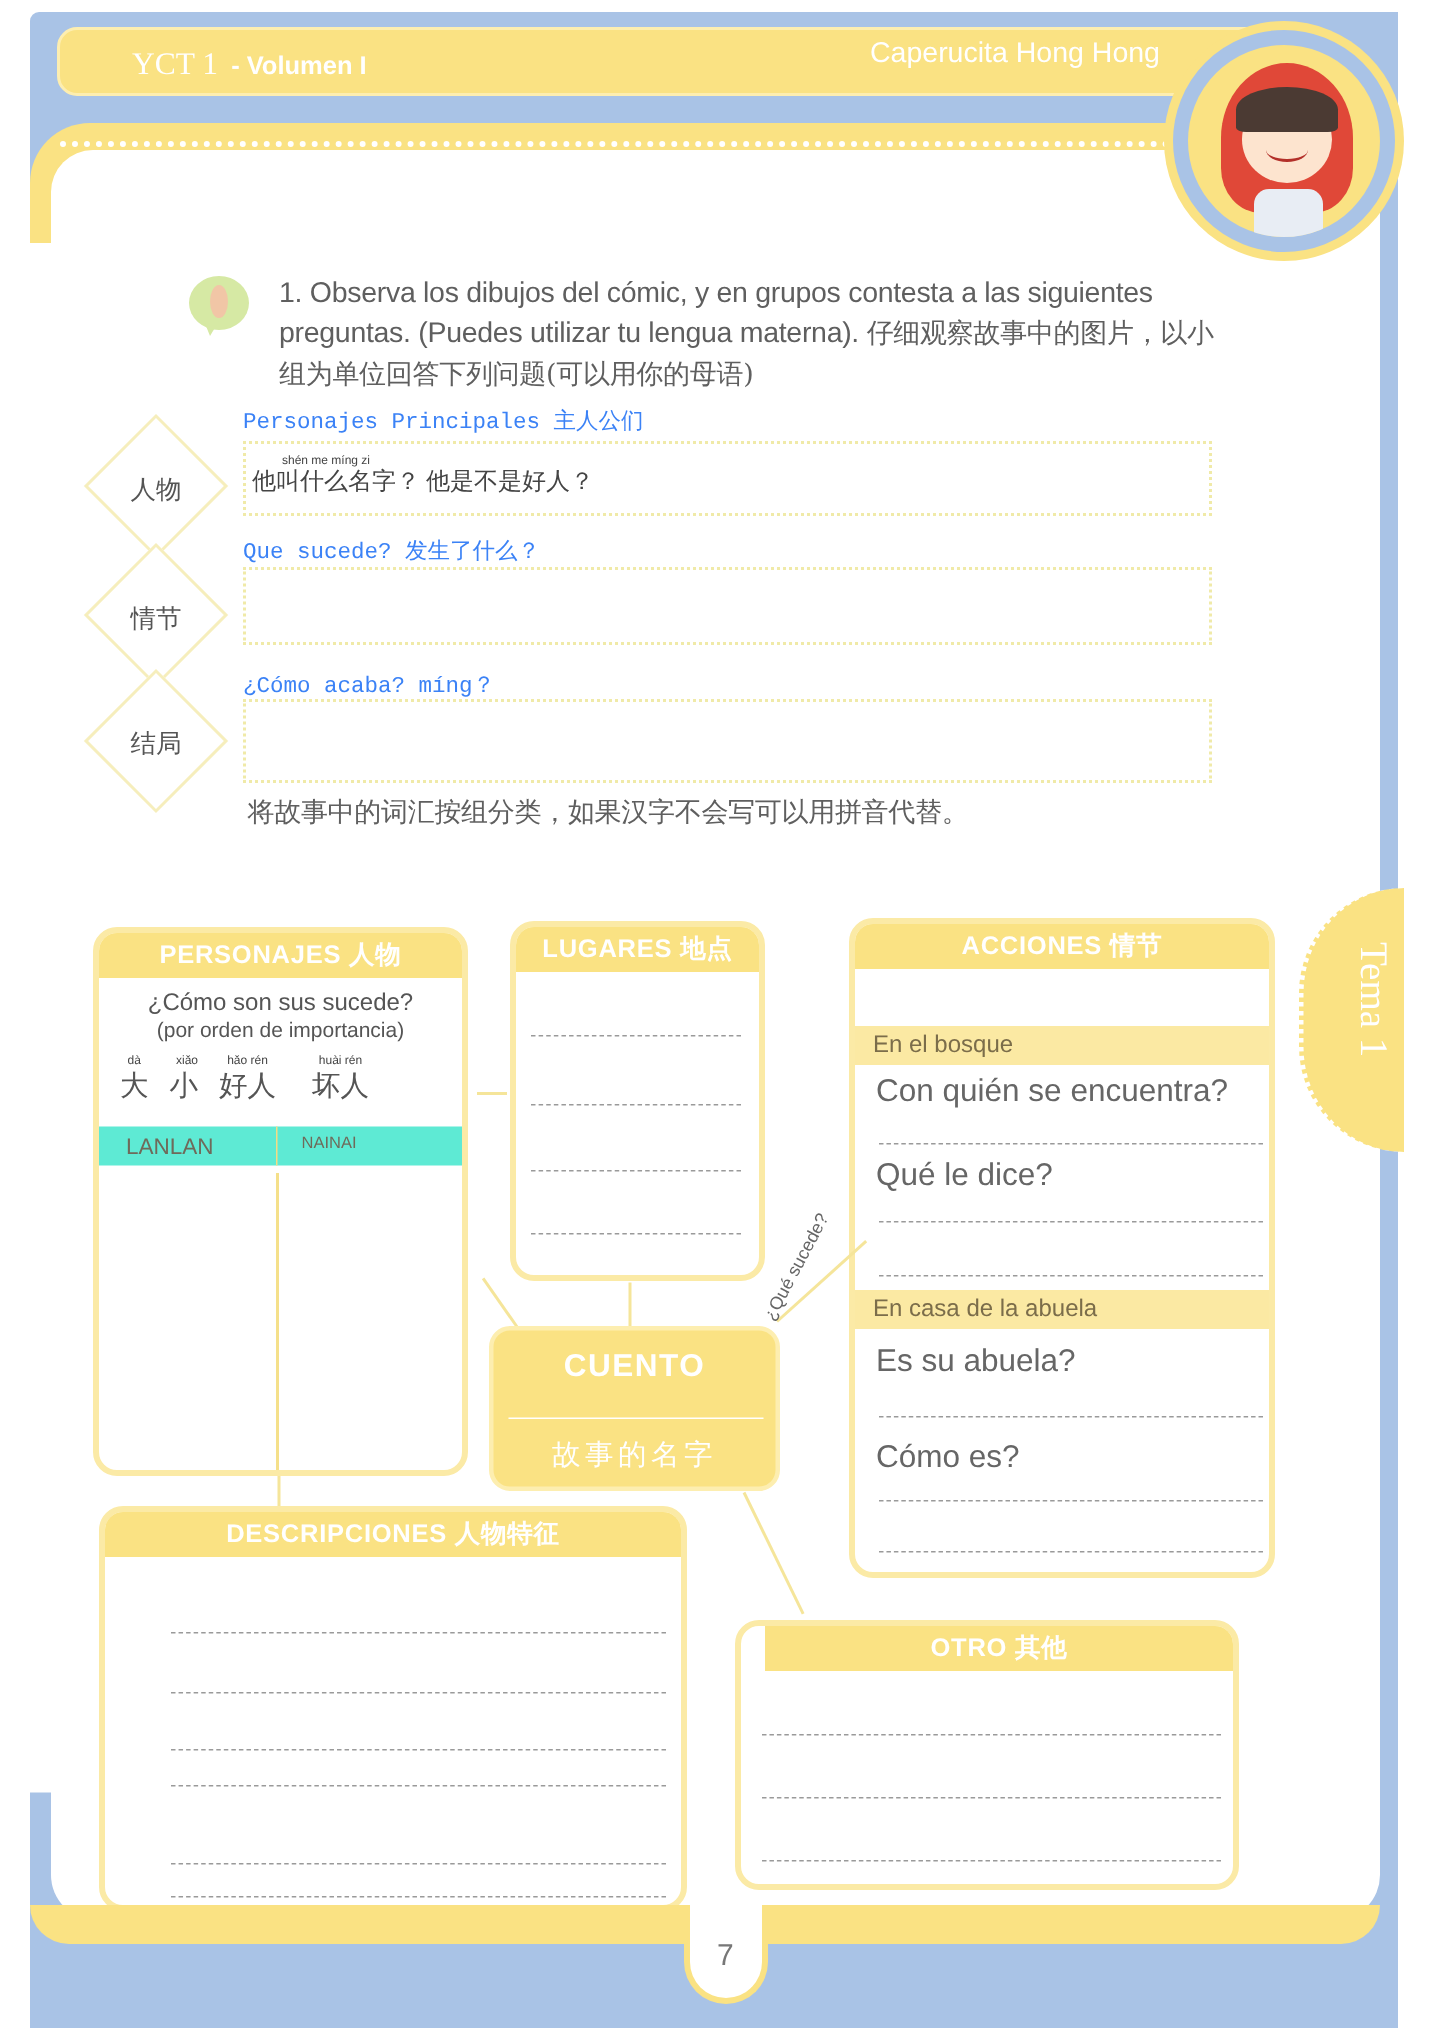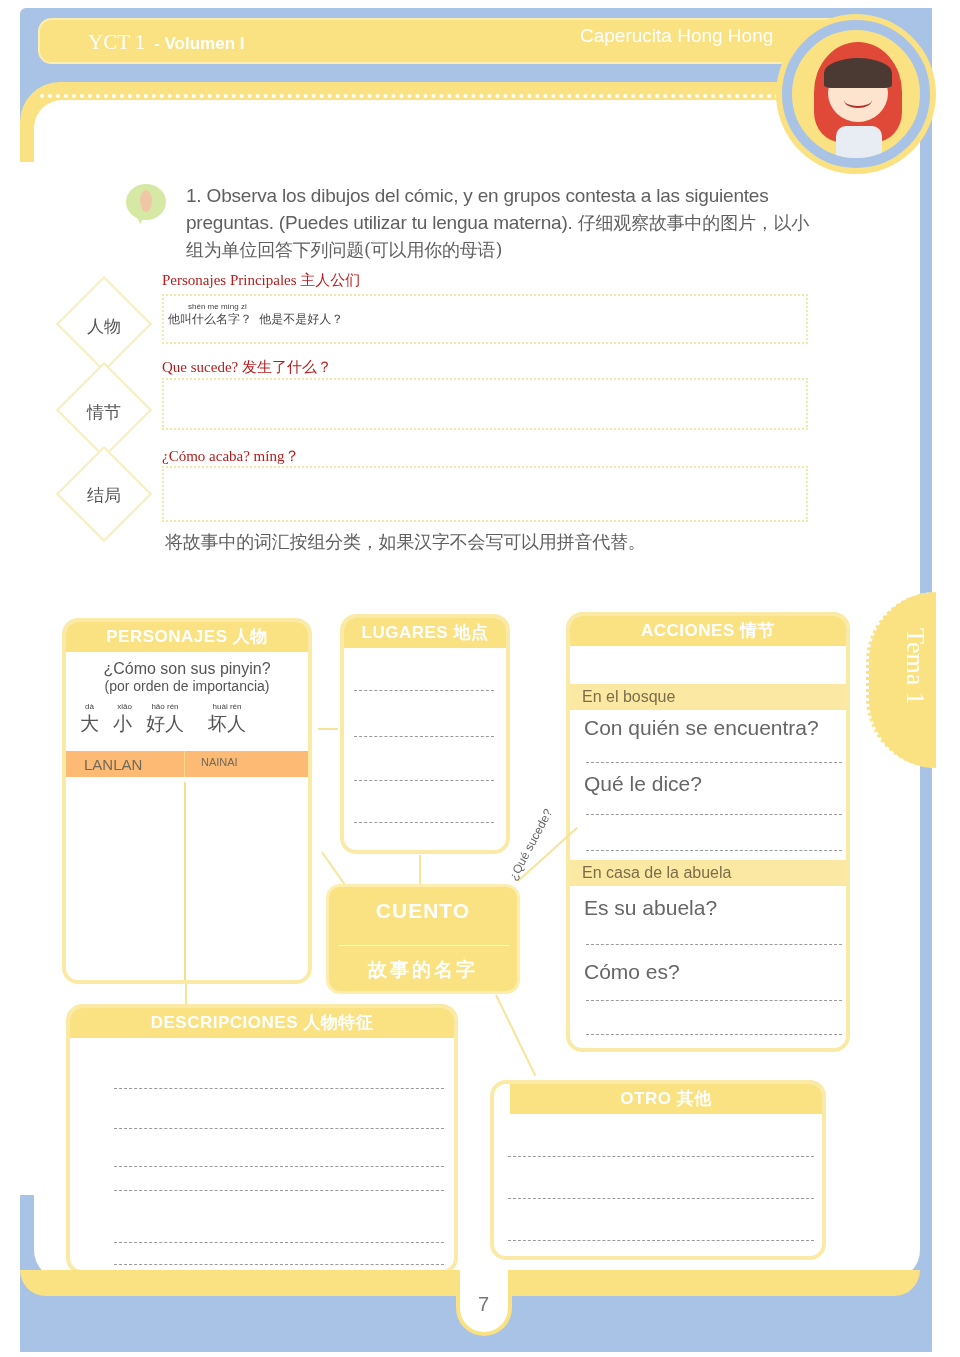--- a/index.html
+++ b/index.html
@@ -34,37 +34,37 @@
 
   .ex-icon { left: 126px; top: 184px; width: 40px; height: 36px; background: #d6e9a4; border-radius: 50%; }
   .ex-icon::after { content: ""; position: absolute; left: 14px; top: 6px; width: 12px; height: 22px; background: #f1c6a6; border-radius: 50%; }
   .ex-icon-tail { left: 136px; top: 214px; width: 0; height: 0; border-left: 4px solid transparent; border-right: 6px solid transparent; border-top: 10px solid #d6e9a4; }
 
   .ex-text { font-family: "Liberation Sans", sans-serif; color: #5f5f5f; font-size: 19px; line-height: 27px; letter-spacing: -0.2px; }
   .ex1 { left: 186px; top: 182px; width: 640px; }
   .ex2 { left: 165px; top: 528px; width: 660px; }
   .cn { font-family: "DejaVu Serif", serif; font-size: 18px; }
 
-  .label-sm { font-family: Liberation Serif, serif; color: #b91c1c; font-size: 15px; }
+  .label-sm { font-family: Liberation Mono, monospace; color: #3b82f6; font-size: 15px; }
 
   .diamond { width: 68px; height: 68px; border: 2px solid #f6eebc; transform: rotate(45deg); background: #fff; }
   .diamond-label { font-family: "DejaVu Serif", serif; font-size: 17px; color: #555; width: 80px; text-align: center; }
 
   .answer-box { border: 2px dotted #f0eaa8; background: #fff; }
 
   .box { border: 4px solid #fbeaa6; border-radius: 16px; background: #fff; overflow: hidden; }
   .box-head { background: #fae283; color: #fff; font-family: "Liberation Sans", sans-serif; font-weight: bold; text-align: center; font-size: 17px; letter-spacing: 0.5px; height: 30px; line-height: 30px; }
   .dash { border-top: 1.5px dashed #9a9a9a; height: 0; }
   .section-strip { background: #fbe9a3; color: #7b6d4a; font-family: "Liberation Sans", sans-serif; font-size: 16px; padding-left: 12px; height: 26px; line-height: 26px; }
   .q { font-family: "Liberation Sans", sans-serif; color: #666; font-size: 21px; }
 
   .cuento { left: 326px; top: 884px; width: 194px; height: 110px; background: #fae283; border-radius: 14px; border: 3px solid #fdeeb0; }
   .cuento-title { left: 0; top: 12px; width: 100%; text-align: center; font-family: "Liberation Sans", sans-serif; font-weight: bold; font-size: 21px; color: #fff; letter-spacing: 1px; }
   .cuento-line { left: 10px; top: 58px; width: 170px; height: 1px; background: #fff; }
-  .cuento-sub { left: 0; top: 70px; width: 100%; text-align: center; font-family: "DejaVu Serif", serif; font-size: 19px; color: #fff; letter-spacing: 3px; font-weight: bold; }
+  .cuento-sub { left: 0; top: 70px; width: 100%; text-align: center; font-family: "DejaVu Serif", serif; font-size: 19px; color: #fff; letter-spacing: 3px; }
 
   .connector { background: #f5e59a; height: 2px; transform-origin: left center; }
 
   .page-num { left: 478px; top: 1293px; font-family: "Liberation Sans", sans-serif; font-size: 20px; color: #777; }
   .page-tab { left: 456px; top: 1270px; width: 56px; height: 66px; background: #fff; border-radius: 0 0 28px 28px; border: 4px solid #fae283; border-top: none; }
   .bottom-band { left: 20px; top: 1270px; width: 900px; height: 26px; background: #fae283; border-radius: 0 0 30px 30px; }
   .pinyin-sm { font-family: "Liberation Sans", sans-serif; font-size: 8px; color: #444; }
 </style>
 </head>
 <body>
@@ -107,56 +107,56 @@
 
 <div class="abs diamond" style="left:70px; top:290px;"></div>
 <div class="abs diamond-label" style="left:64px; top:315px;">人物</div>
 <div class="abs diamond" style="left:70px; top:376px;"></div>
 <div class="abs diamond-label" style="left:64px; top:401px;">情节</div>
 <div class="abs diamond" style="left:70px; top:460px;"></div>
 <div class="abs diamond-label" style="left:64px; top:484px;">结局</div>
 
 <div class="abs answer-box" style="left:162px; top:294px; width:646px; height:50px;">
   <div class="abs pinyin-sm" style="left:24px; top:6px;">shén me míng zi</div>
-  <div class="abs" style="left:4px; top:15px; font-family:Liberation Mono, monospace; font-size:12px; color:#444;">他叫什么名字？  他是不是好人？</div>
+  <div class="abs" style="left:4px; top:15px; font-family:Liberation Serif, serif; font-size:16px; color:#444;">他叫什么名字？  他是不是好人？</div>
 </div>
 <div class="abs label-sm" style="left:162px; top:358px; font-size:15px;">Que sucede? 发生了什么？</div>
 <div class="abs answer-box" style="left:162px; top:378px; width:646px; height:52px;"></div>
 <div class="abs label-sm" style="left:162px; top:447px; font-size:15px;">¿Cómo acaba? míng？</div>
 <div class="abs answer-box" style="left:162px; top:466px; width:646px; height:56px;"></div>
 
 <div class="abs ex-text ex2">
   <div class="cn">将故事中的词汇按组分类，如果汉字不会写可以用拼音代替。</div>
 </div>
 
 <div class="abs box" style="left:62px; top:618px; width:250px; height:366px;">
   <div class="box-head">PERSONAJES 人物</div>
   <div style="text-align:center; padding-top:8px;">
-    <div class="q" style="font-size:16px; color:#555;">¿Cómo son sus pinyin?</div>
+    <div class="q" style="font-size:16px; color:#555;">¿Cómo son sus sucede?</div>
     <div class="q" style="font-size:14px; color:#555;">(por orden de importancia)</div>
   </div>
   <div style="display:flex; gap:14px; padding-left:14px; margin-top:8px;">
     <div style="text-align:center;">
       <div class="pinyin-sm">dà</div>
       <div style="font-family:'DejaVu Serif',serif; font-size:19px; color:#555;">大</div>
     </div>
     <div style="text-align:right;">
       <div class="pinyin-sm">xiǎo</div>
       <div style="font-family:'DejaVu Serif',serif; font-size:19px; color:#555;">小</div>
     </div>
     <div style="text-align:center;">
       <div class="pinyin-sm">hǎo rén</div>
       <div style="font-family:'DejaVu Serif',serif; font-size:19px; color:#555;">好人</div>
     </div>
     <div style="text-align:center; margin-left:10px;">
       <div class="pinyin-sm">huài rén</div>
       <div style="font-family:'DejaVu Serif',serif; font-size:19px; color:#555;">坏人</div>
     </div>
   </div>
-  <div style="display:flex; margin-top:14px; background:#fdba74; height:26px;">
+  <div style="display:flex; margin-top:14px; background:#5eead4; height:26px;">
     <div class="q" style="width:118px; padding-left:18px; line-height:28px; color:#6f6a5a; font-size:15px;">LANLAN</div>
     <div class="q" style="width:1px; background:#f5dc84;"></div>
     <div class="q" style="padding-left:16px; line-height:22px; color:#6f6a5a; font-size:11px;">NAINAI</div>
   </div>
   <div class="abs" style="left:118px; top:160px; width:2px; height:206px; background:#f5e08a;"></div>
   <div class="abs" style="left:2px; top:190px; width:112px; height:168px;"></div>
   <div class="abs" style="left:124px; top:190px; width:116px; height:168px;"></div>
 </div>
 
 <div class="abs box" style="left:340px; top:614px; width:170px; height:240px;">

